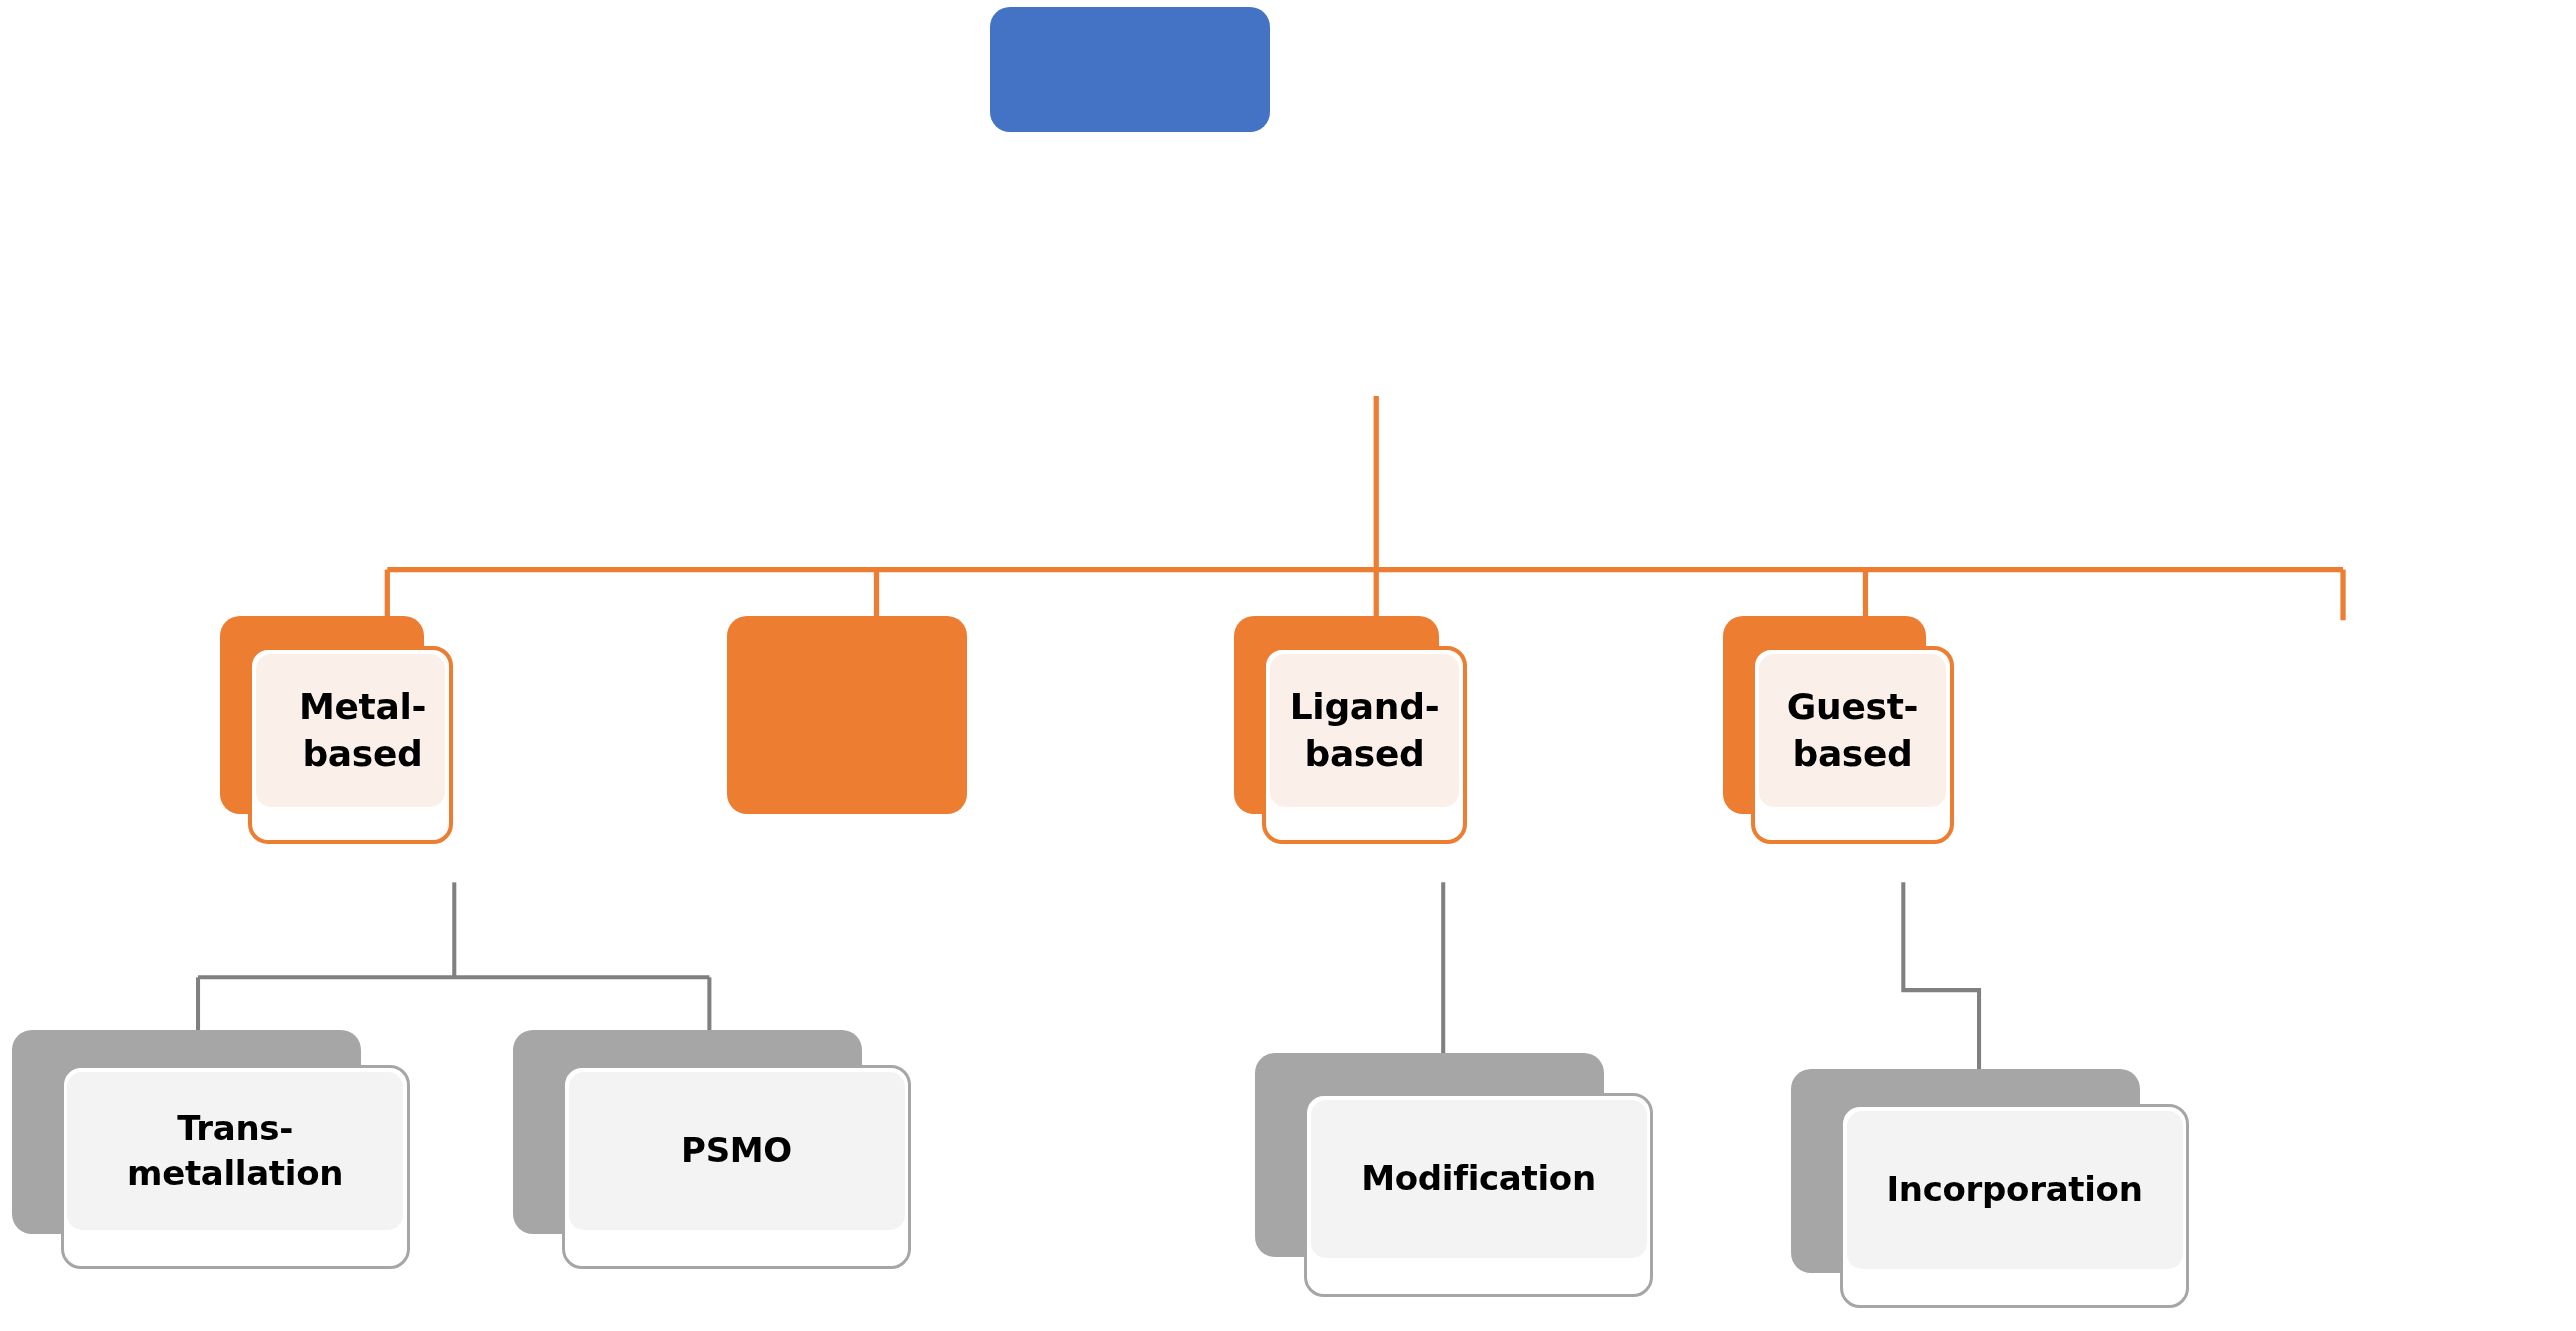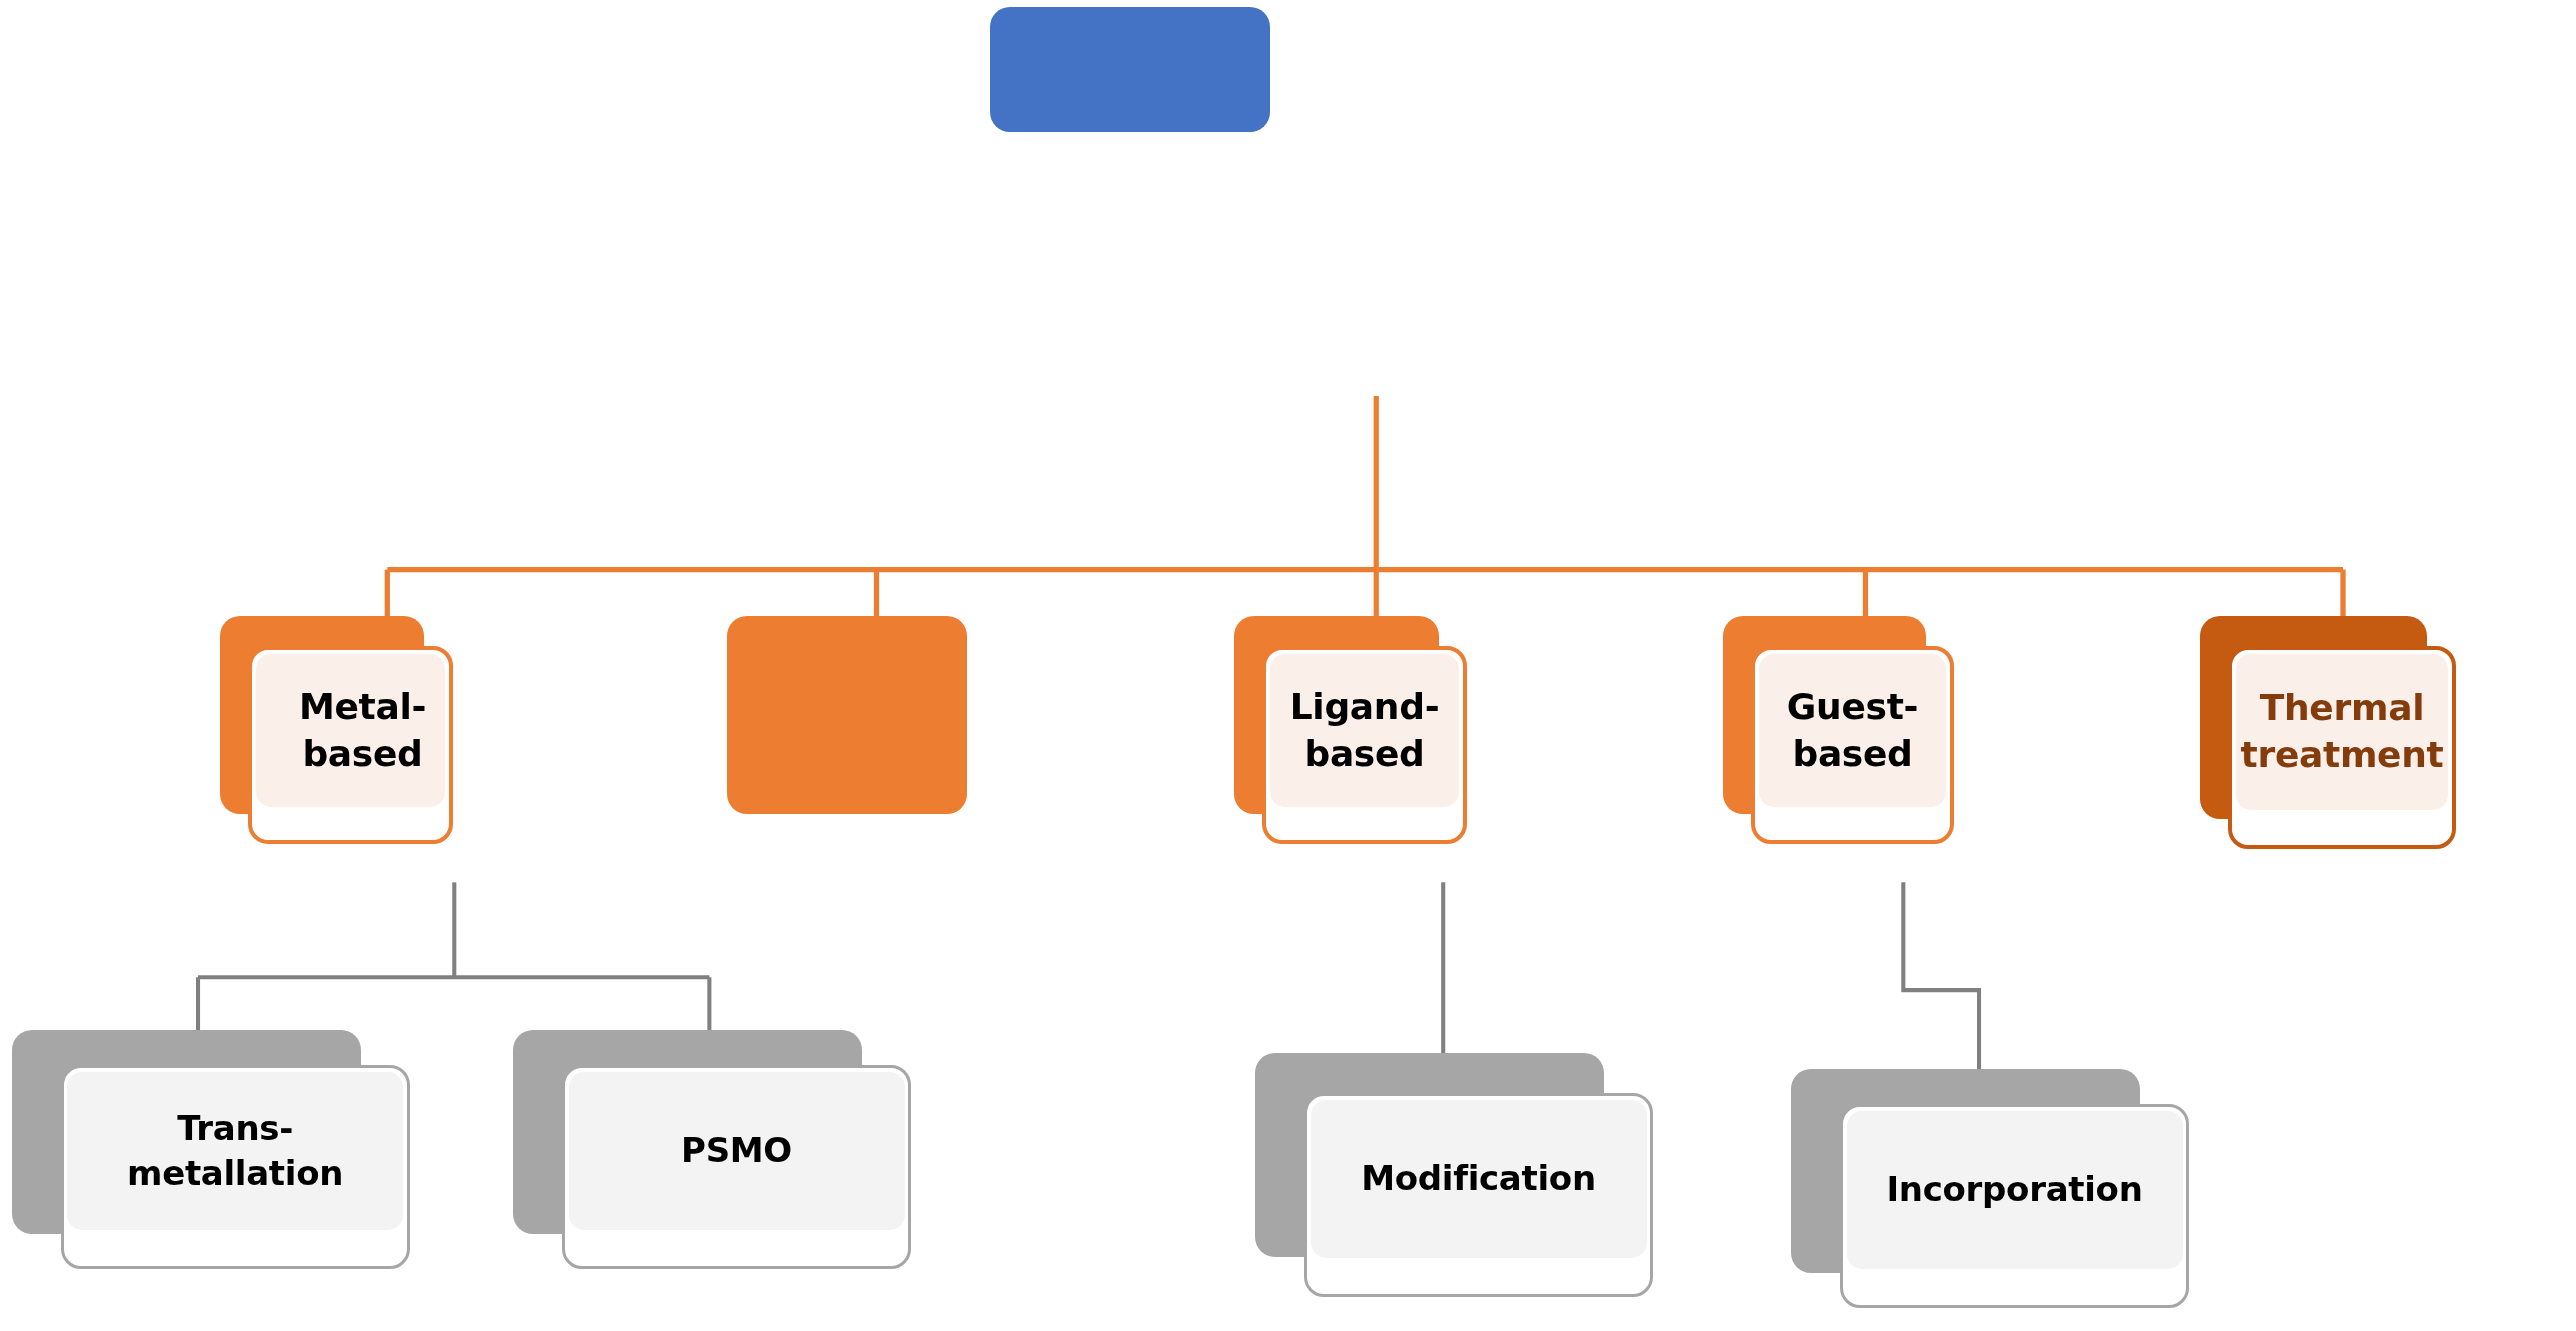--- a/index.html
+++ b/index.html
@@ -149,29 +149,20 @@
   <div class="node lvl1" style="left:1723px; top:616px; width:245px; height:268px;">
     <div class="back" style="width:203px; height:198px;"></div>
     <div class="front" style="left:28px; top:30px; width:203px; height:198px; padding:4.1px;">
       <div class="inner" style="height:153px;">
         <span class="label">Guest-
 based</span>
       </div>
     </div>
   </div>
 
-  <div class="node lvl1b" style="left:2200px; top:616px; width:268px; height:274px;">
-    <div class="back" style="width:227px; height:203px;"></div>
-    <div class="front" style="left:28px; top:30px; width:228px; height:203px; padding:4.1px;">
-      <div class="inner" style="height:156px;">
-        <span class="label">Thermal
-treatment</span>
-      </div>
-    </div>
-  </div>
 
   <div class="node lvl2" style="left:11.6px; top:1030px; width:419px; height:280px;">
     <div class="back" style="width:349px; height:204px;"></div>
     <div class="front" style="left:49px; top:35px; width:349px; height:204px; padding:3.5px;">
       <div class="inner" style="height:158px;">
         <span class="label">Trans-
 metallation</span>
       </div>
     </div>
   </div>

